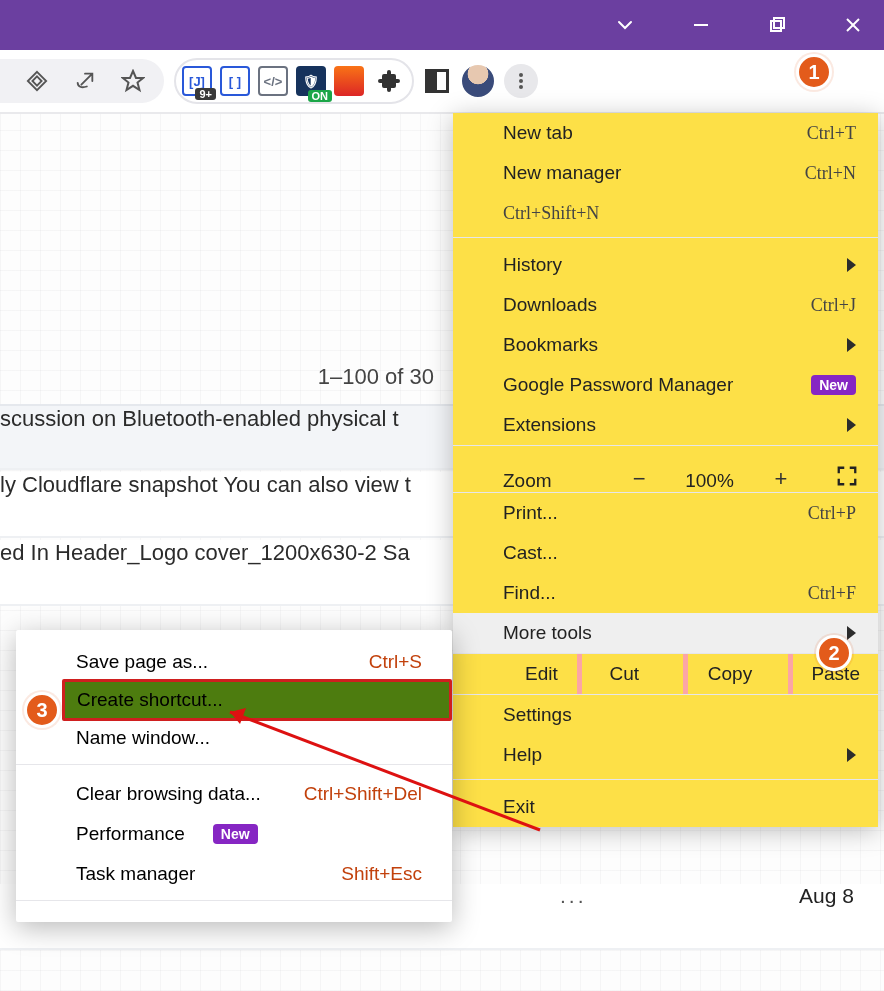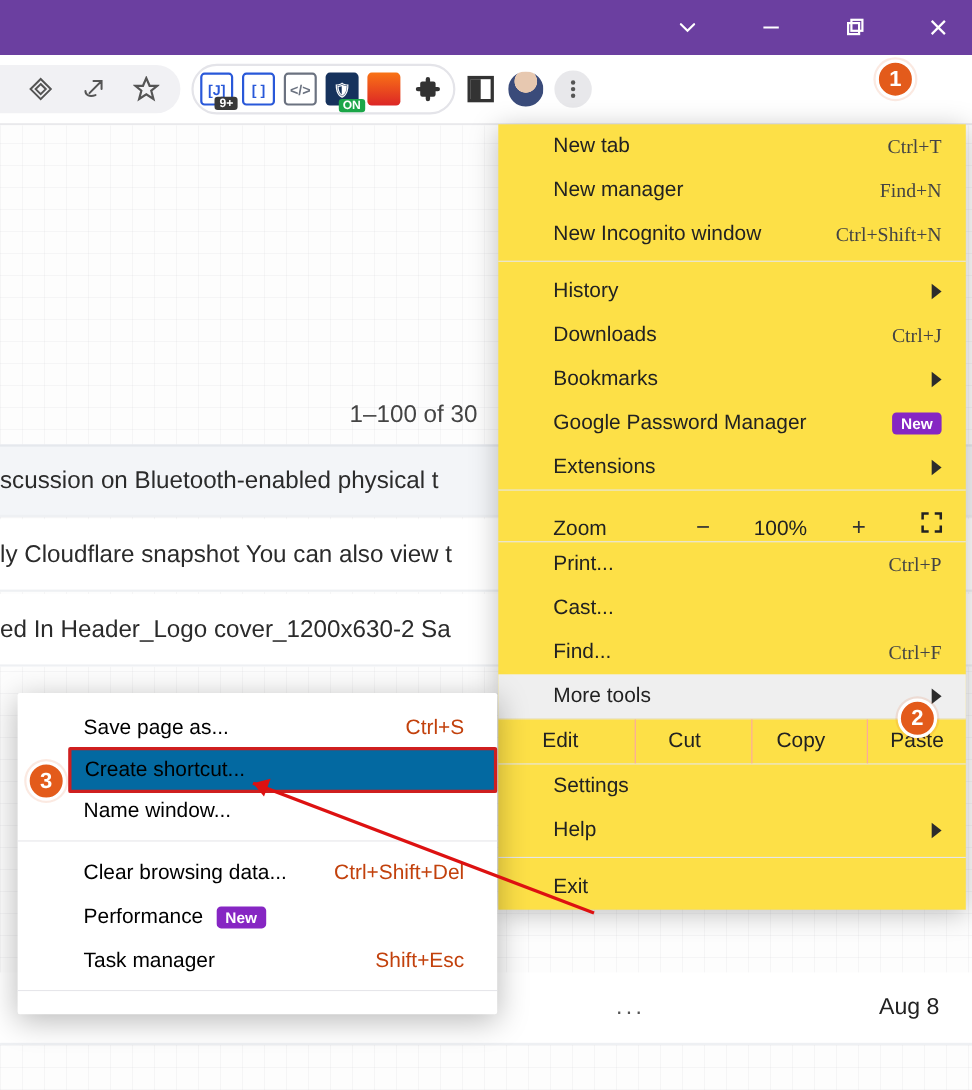--- a/index.html
+++ b/index.html
@@ -91,21 +91,21 @@
     color:#333;
   }
   .page-count {
     position:absolute; top: 250px; left: 14px; right: 450px;
     text-align:right;
     color:#444;
   }
   .row {
     position:absolute; left:0;
     height:66px;
-    display:flex; align-items:center;
+    display:flex; 
     padding-left: 0px;
     color:#2b2b2b;
     border-bottom: 2px solid #eef0f3;
     width: 100%;
     background:#fff;
   }
   .row.first { top: 290px; background:#f3f5f8; border-top:2px solid #e5e8ed;}
   .row.r2 { top: 358px; }
   .row.r3 { top: 426px; }
   .row-tail {
@@ -172,26 +172,26 @@
   .zoom-row .fs {
     flex:0 0 62px; text-align:center;
   }
   .fs svg { width:22px; height:22px;}
   .edit-row {
     display:flex; height:42px;
     border-top:1px solid #e6e6ea;
     border-bottom:1px solid #e6e6ea;
   }
   .edit-row .lbl {
-    flex:0 0 108px; padding-left:40px;
+    flex:0 0 108px; padding-left:72px;
     display:flex; align-items:center;
   }
   .edit-row .eb {
     flex:1; display:flex; align-items:center; justify-content:center;
-    border-left:1px solid #fca5a5;
+    border-left:5px solid #fca5a5;
     margin-left:16px;
   }
 
   
   .submenu {
     position:absolute;
     top: 630px;
     left: 16px;
     width: 436px;
     background:#fff;
@@ -201,21 +201,21 @@
     padding: 12px 0;
     border-radius: 2px;
   }
   .sm-item {
     display:flex; align-items:center; justify-content:space-between;
     padding: 8px 30px 8px 60px;
     height:40px;
   }
   .sm-item .shortcut { color:#c2410c; }
   .sm-highlight {
-    background:#0369a1;
+    background:#4d7c0f;
     position: relative;
     border:3px solid #cf1f1f;
     margin: -3px 0 -3px 46px;
     padding: 6px 30px 6px 12px;
     border-radius:2px;
     height: 42px;
   }
   .sm-sep { height: 10px; border-top:1px solid #e6e6ea; margin-top:6px;}
 
   
@@ -367,24 +367,23 @@
 
 </div>
 
 <div class="main-menu">
   <div class="mm-item">
     <span>New tab</span>
       <span class="shortcut">Ctrl+T</span>
   </div>
   <div class="mm-item">
     <span>New manager</span>
-      <span class="shortcut">Find+N</span>
-  </div>
-  <div class="mm-item">
-    <span>New Incognito window</span>
+      <span class="shortcut">Ctrl+N</span>
+  </div>
+  <div class="mm-item">
       <span class="shortcut">Ctrl+Shift+N</span>
   </div>
   <div class="mm-sep"></div>
   <div class="mm-item">
     <span>History</span>
       <span class="mm-arrow"></span>
   </div>
   <div class="mm-item">
     <span>Downloads</span>
       <span class="shortcut">Ctrl+J</span>
@@ -465,21 +464,21 @@
   <div class="sm-item">
     <span>Name window...</span>
       <span></span>
   </div>
   <div class="sm-sep"></div>
   <div class="sm-item">
     <span>Clear browsing data...</span>
       <span class="shortcut">Ctrl+Shift+Del</span>
   </div>
   <div class="sm-item">
-    <span style="display:flex;align-items:center;gap:12px;">
+    <span style="display:flex;align-items:center;gap:28px;">
       <span>Performance</span>
       <span class="badge-new">New</span>
     </span>
       <span></span>
   </div>
   <div class="sm-item">
     <span>Task manager</span>
       <span class="shortcut">Shift+Esc</span>
   </div>
   <div class="sm-sep"></div>

